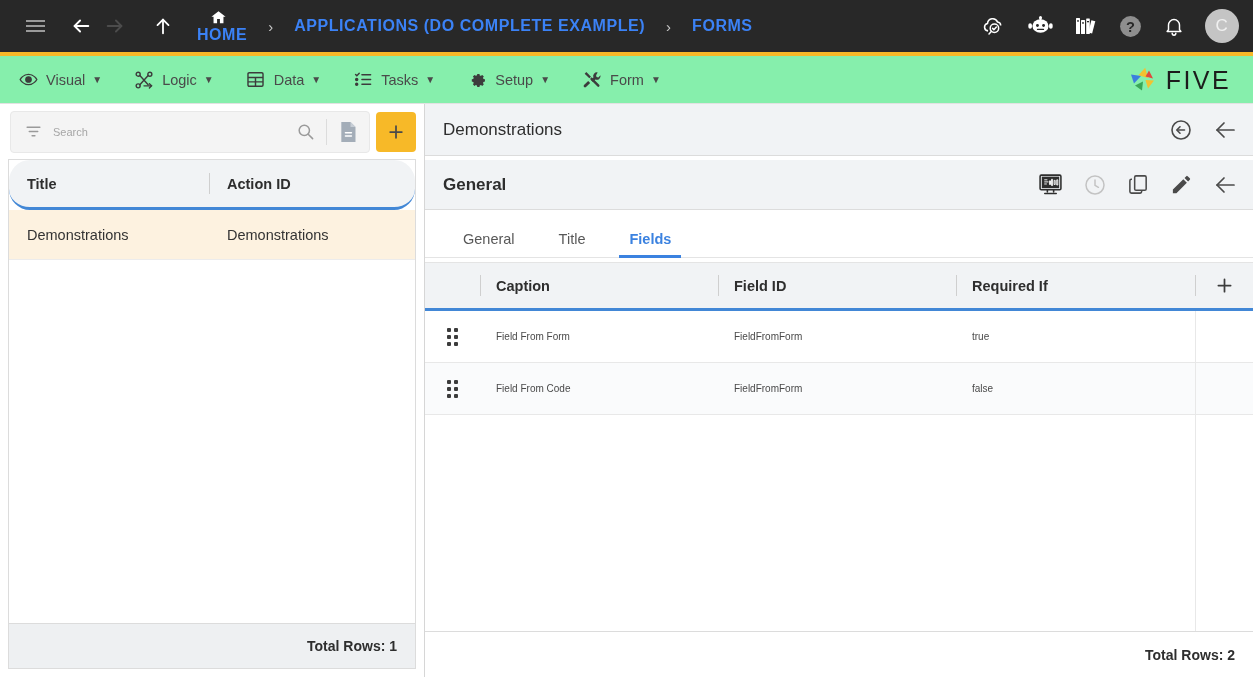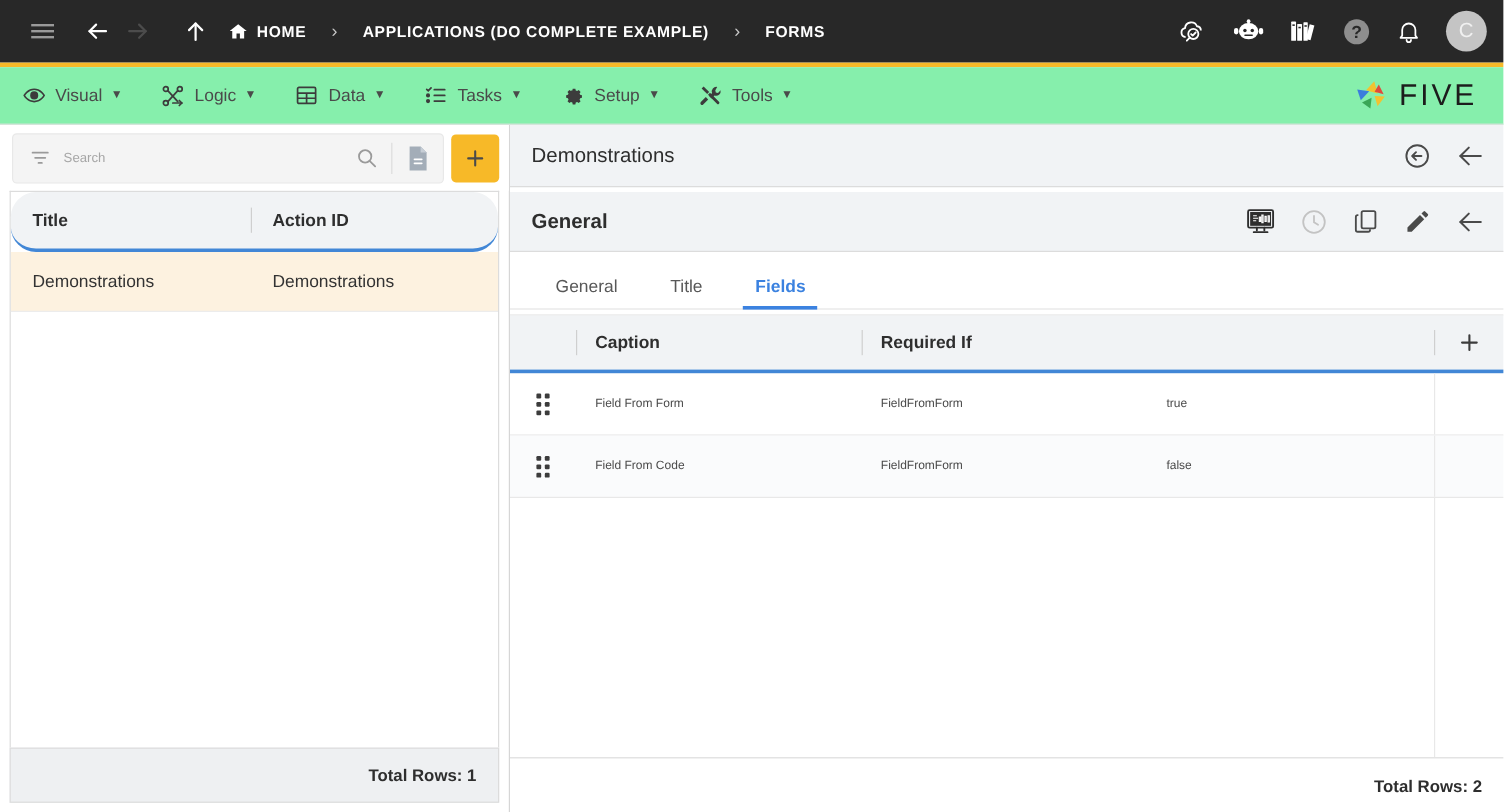--- a/index.html
+++ b/index.html
@@ -32,26 +32,26 @@
   .hamburger { margin-right: 12px; }
   .hamburger span {
     display: block; width: 19px; height: 2px; background: #9a9a9a; margin: 3px 0;
   }
   .arrow-svg { display:block; }
   .crumbs {
     display: flex; align-items: center; margin-left: 10px;
     flex: 1 1 auto; min-width: 0;
   }
   .crumb {
-    color: #ffffff;
-    font-size: 13px;
+    color: #3b82f6;
+    font-size: 16px;
     font-weight: bold;
     letter-spacing: 0.55px;
     white-space: nowrap;
-    display: flex; align-items: center;
+    display: flex; align-items: center; flex-direction: column;
   }
   .crumb-home { margin-left: 7px; }
   .crumb-sep {
     color: #c9c9c9; font-size: 15px; margin: 0 21px; font-weight: normal;
     line-height: 1;
   }
   .tb-right { display: flex; align-items: center; gap: 20px; margin-left: auto; }
   .tb-right .ri { display:flex; align-items:center; justify-content:center; }
   .avatar {
     width: 34px; height: 34px; border-radius: 50%;
@@ -445,21 +445,21 @@
   </div>
   <div class="menu-item">
     <span class="mi-icon">
       <svg width="20" height="20" viewBox="0 0 24 24" fill="#3c3c3c">
         <path d="M3.2 4.4l2-2 5.6 5.6-2 2z"></path>
         <path d="M9.6 10.8l2-2 9 9a1.4 1.4 0 01-2 2z"></path>
         <path d="M20.3 3.2a4.6 4.6 0 00-5.1 6.2l-3 3 2.4 2.4 3-3a4.6 4.6 0 006.1-5.2l-2.6 2.6-2.2-.5-.5-2.2z" transform="translate(-1.5,-0.3)"></path>
         <path d="M7.4 13.1l2.4 2.4-5 5a1.7 1.7 0 01-2.4-2.4z"></path>
       </svg>
     </span>
-    <span>Tools</span>
+    <span>Form</span>
     <span class="caret">▼</span>
   </div>
 
   <div class="five-logo">
     <svg width="34" height="31" viewBox="0 0 34 31">
       <path d="M17 3 L22.5 12 L12.5 12 Z" fill="#f2c230" transform="rotate(16 17 11)"></path>
       <path d="M5 10 L15 11.5 L8 19 Z" fill="#3b7ddd"></path>
       <path d="M23 6 L27 14 L19.5 12 Z" fill="#e04a3c"></path>
       <path d="M9 21 L17 17 L16 26 Z" fill="#3aa757"></path>
       <path d="M19.5 15.5 L28 16 L22 24 Z" fill="#f2c230"></path>
@@ -579,20 +579,21 @@
     <div class="tabs">
       <div class="tab">General</div>
       <div class="tab">Title</div>
       <div class="tab active">Fields</div>
     </div>
 
     <div class="fgrid">
       <div class="fgrid-head">
         <div class="fh-cell fcol-handle"></div>
         <div class="fh-cell fcol-caption">Caption</div>
+        <div class="fh-cell fcol-fieldid">Field ID</div>
         <div class="fh-cell fcol-required">Required If</div>
         <div class="fh-cell fcol-add">
           <svg width="21" height="21" viewBox="0 0 24 24" stroke="#3c3c3c" stroke-width="2" stroke-linecap="round">
               <path d="M12 5v14M5 12h14"></path>
             </svg>
         </div>
       </div>
       <div class="fgrid-body">
 
         <div class="frow">

